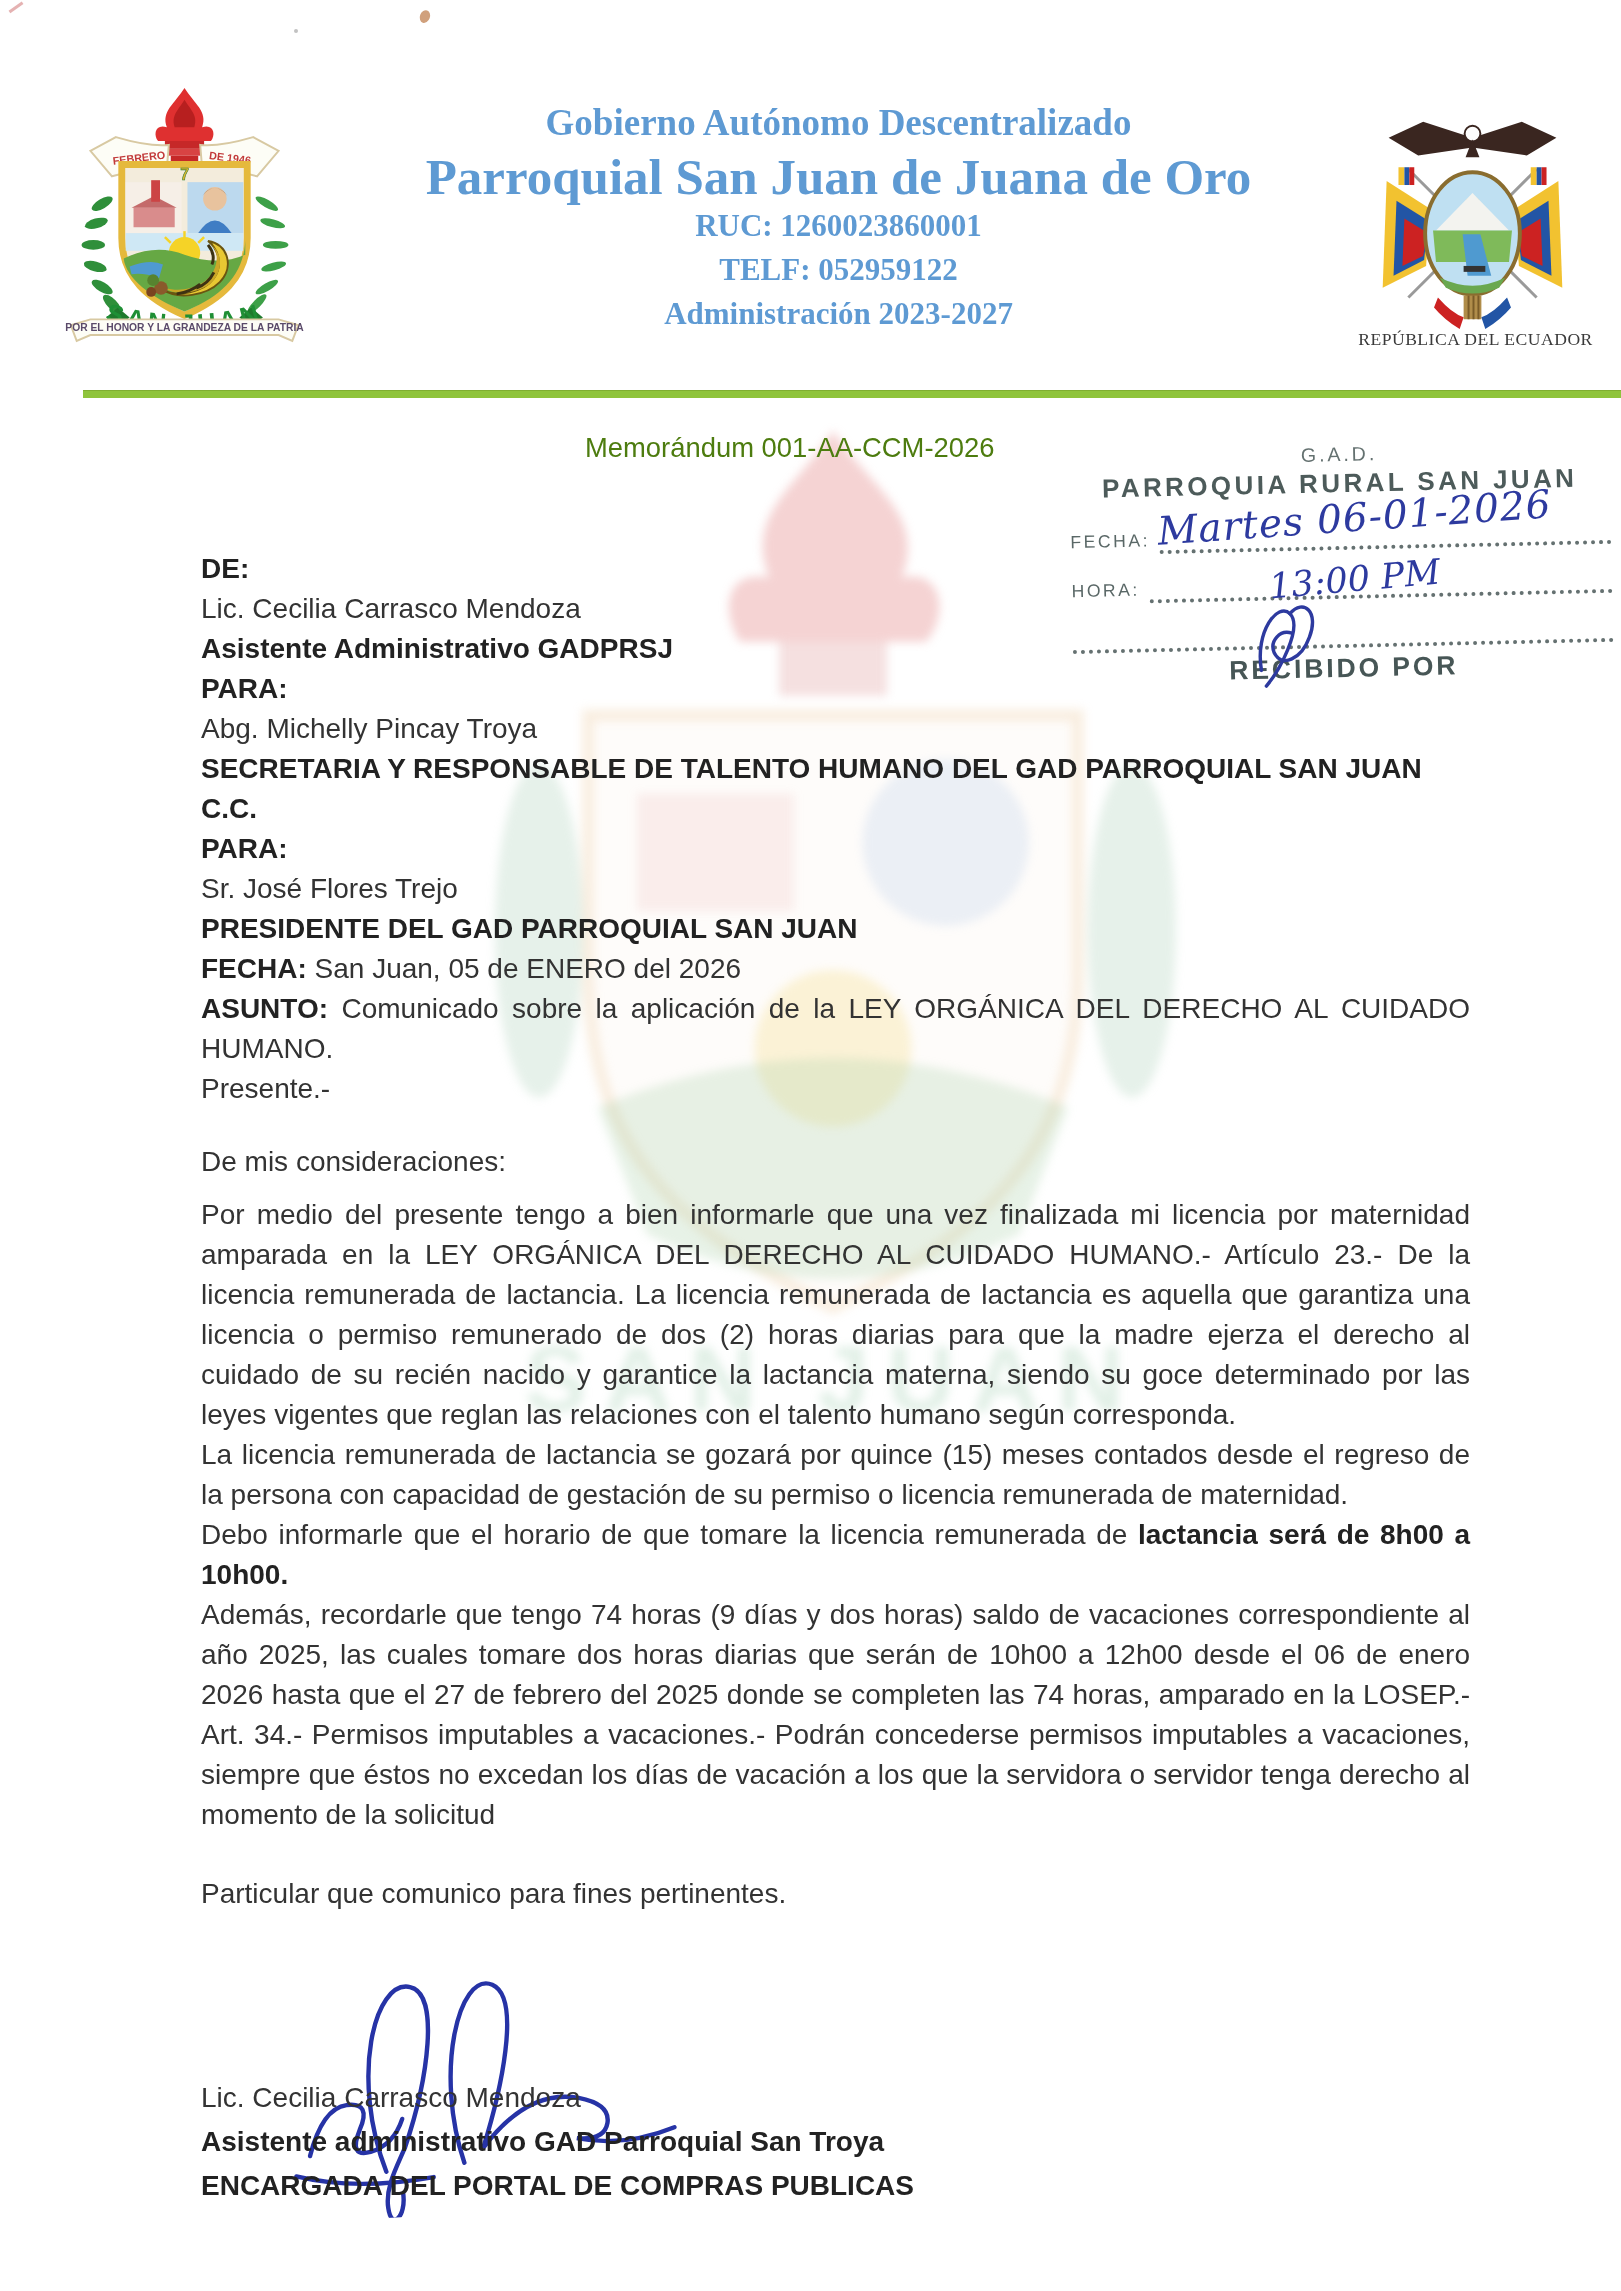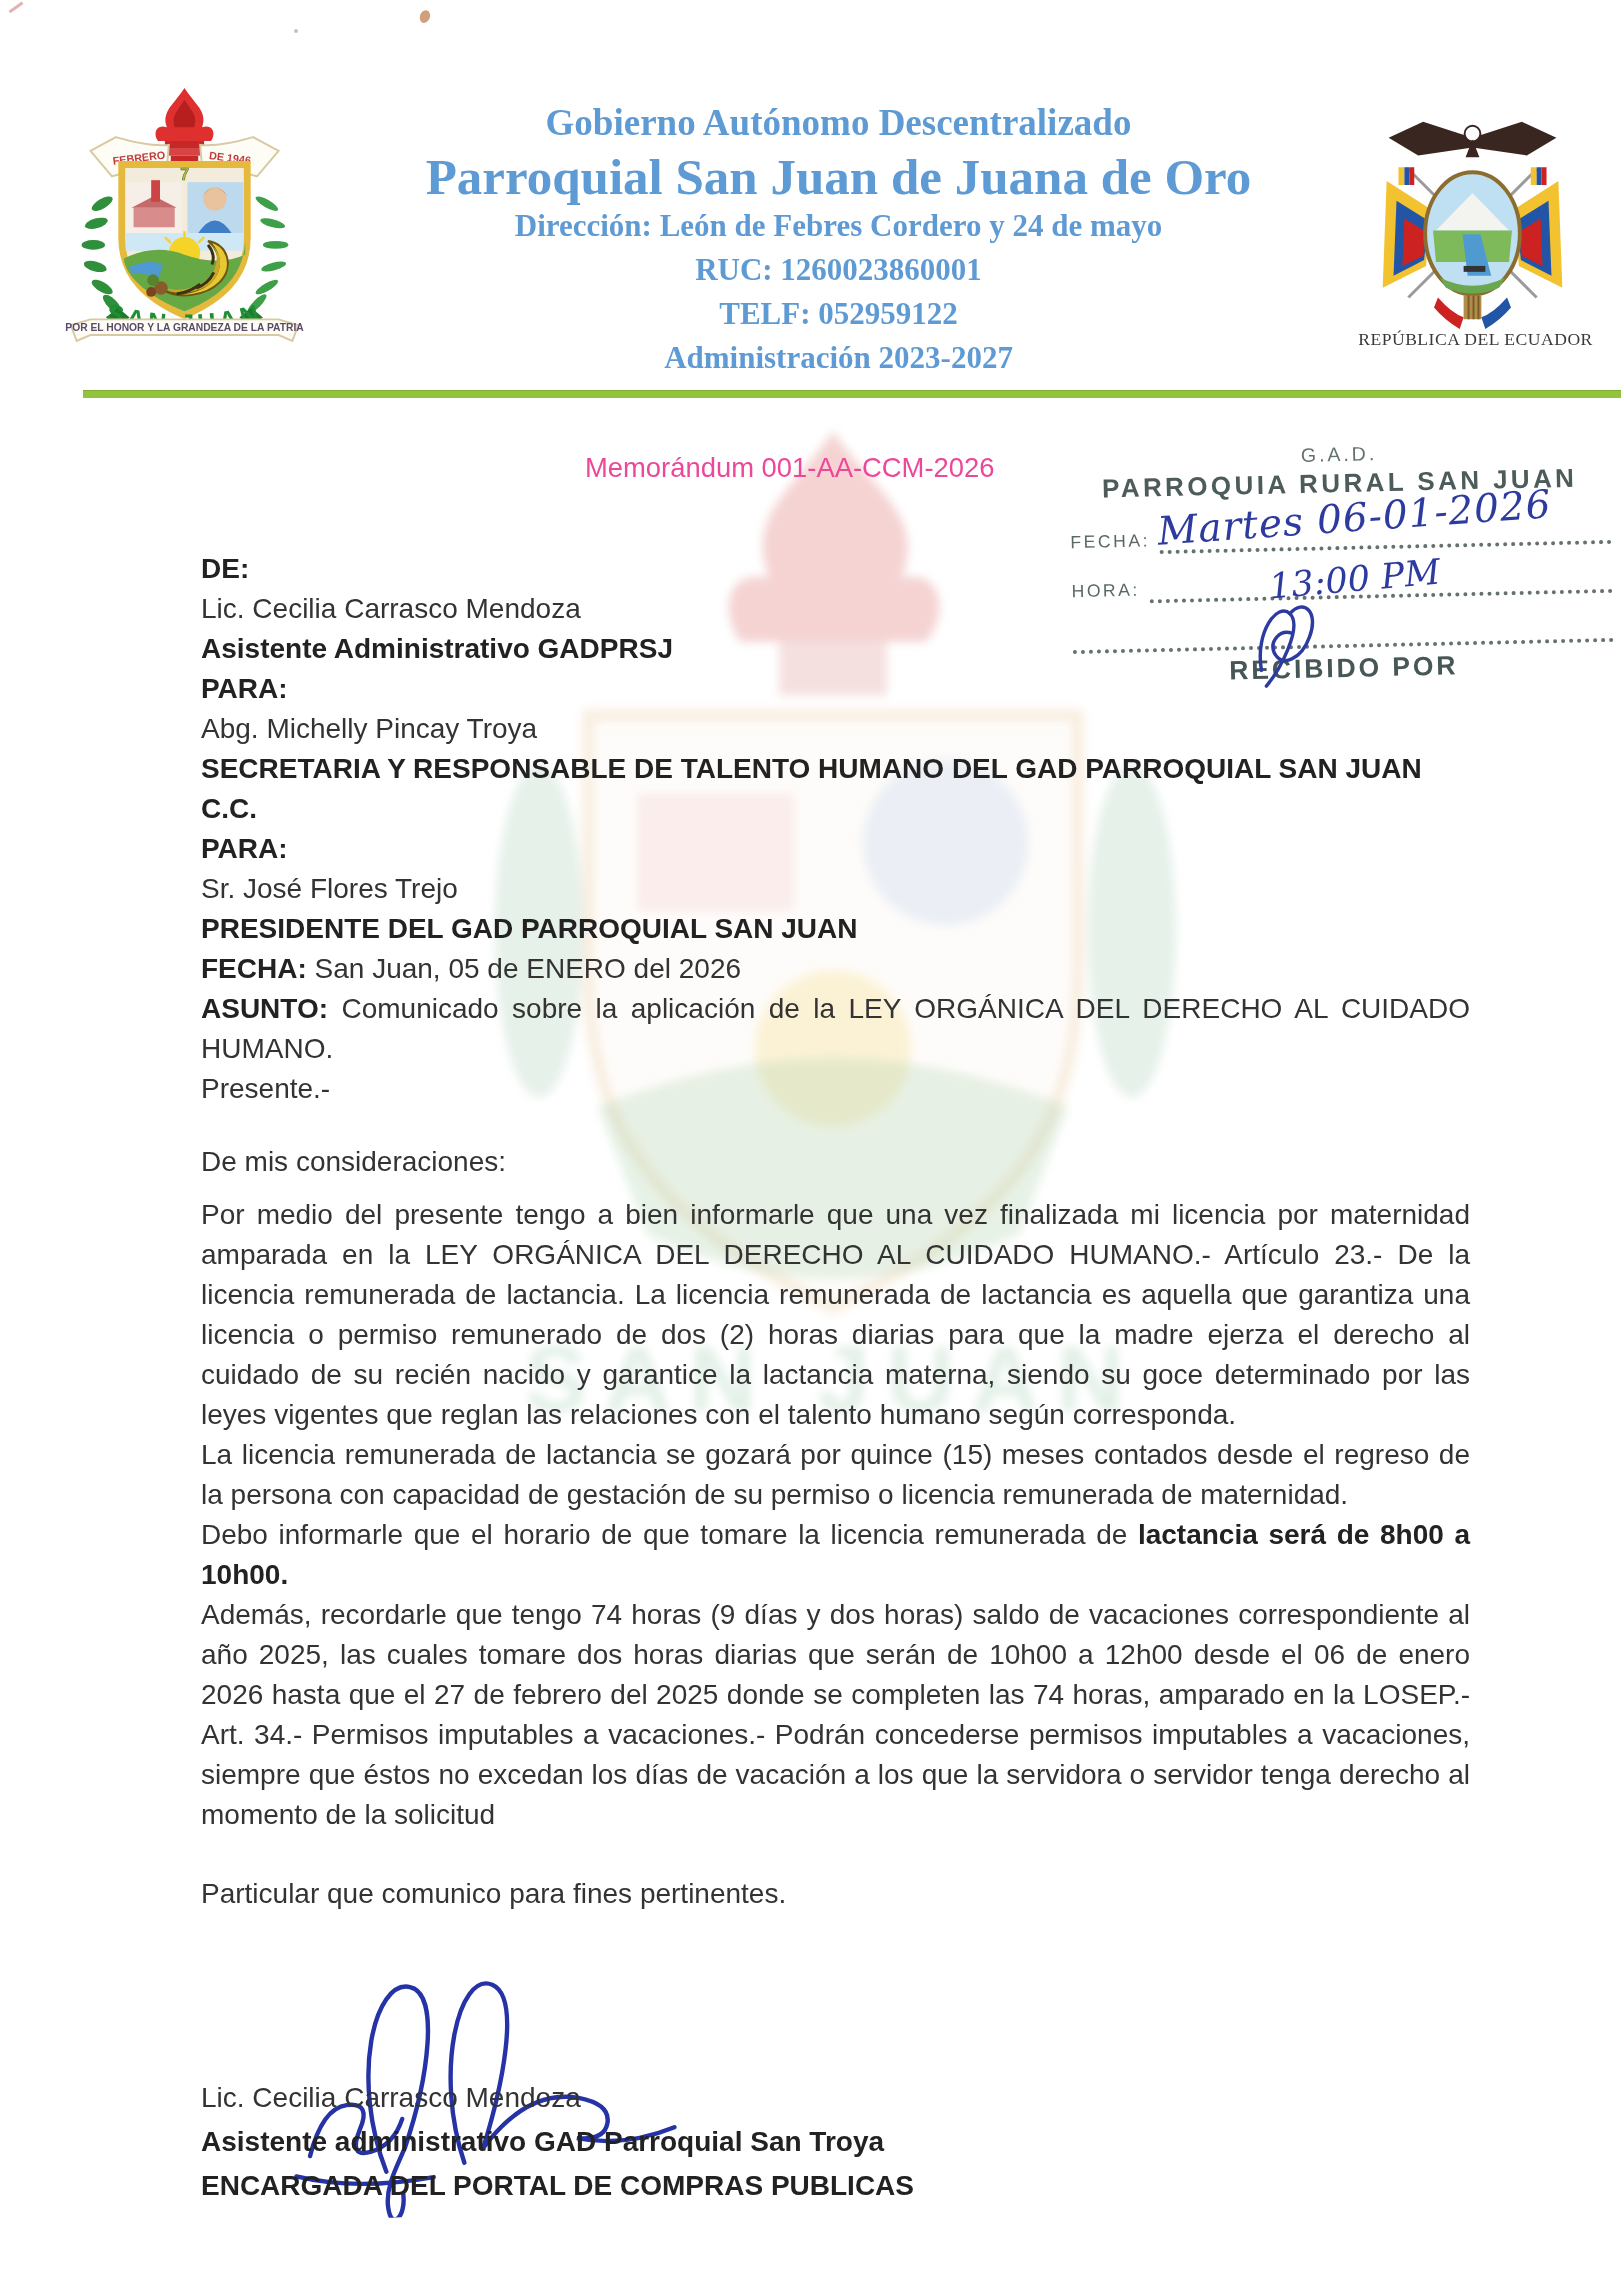--- a/index.html
+++ b/index.html
@@ -18,21 +18,21 @@
   .hl1 { font-size:37px; line-height:57px; }
   .hl2 { font-size:51px; line-height:53px; }
   .hsub { font-size:31px; line-height:44px; }
   .crest-right { position:absolute; left:1377px; top:110px; width:191px; height:227px; }
   .crest-right-caption { position:absolute; left:1353px; top:329px; width:245px;
     text-align:center; font-family:"Liberation Serif", serif; font-size:17.6px;
     letter-spacing:0.5px; color:#3a3a3a; }
   .green-rule { position:absolute; left:83px; top:390px; width:1538px; height:6.9px;
     background:#8fc43c; border-top:1px solid #7fae31; }
   
-  .memo-number { position:absolute; left:585px; top:452px; font-size:27.4px; color:#ec4899; }
+  .memo-number { position:absolute; left:585px; top:432px; font-size:27.4px; color:#4d7c0f; }
   
   .stamp { position:absolute; left:1071px; top:443px; width:541px; color:#3e4e4d;
     transform:rotate(-1.3deg); }
   .st-top { text-align:center; font-size:19.6px; letter-spacing:2.9px; opacity:.8; line-height:23.5px; }
   .st-name { text-align:center; font-size:26px; font-weight:700; letter-spacing:3.4px;
     opacity:.92; line-height:32px; }
   .st-row { display:flex; align-items:flex-end; }
   .st-row.fecha { margin-top:25.5px; }
   .st-row.hora { margin-top:23.5px; }
   .st-label { font-size:17.6px; letter-spacing:2.5px; opacity:.85; padding-right:9.8px; line-height:25.5px; }
@@ -159,21 +159,20 @@
       <textPath xlink:href="#sjArc" href="#sjArc" startOffset="50%" text-anchor="middle">SAN JUAN</textPath>
     </text>
 
     <path d="M10 244 L30 238 L222 238 L242 244 L236 260 L222 254 L30 254 L16 260 Z" fill="#fdfdf6" stroke="#d8c9a2" stroke-width="2"></path>
     <text x="126" y="250" text-anchor="middle" font-size="10.5" font-weight="bold" fill="#5a4a6a">POR EL HONOR Y LA GRANDEZA DE LA PATRIA</text>
   </svg>
 
   <div class="hdr-text">
     <div class="hl1">Gobierno Autónomo Descentralizado</div>
     <div class="hl2">Parroquial San Juan de Juana de Oro</div>
-    <div class="hsub">Dirección: León de Febres Cordero y 24 de mayo</div>
     <div class="hsub">RUC: 1260023860001</div>
     <div class="hsub">TELF: 052959122</div>
     <div class="hsub">Administración 2023-2027</div>
   </div>
 
   <svg class="crest-right" viewBox="0 0 190 230" xmlns="http://www.w3.org/2000/svg">
 
     <line x1="30" y1="60" x2="160" y2="190" stroke="#9a9a9a" stroke-width="3"></line>
     <line x1="160" y1="60" x2="30" y2="190" stroke="#9a9a9a" stroke-width="3"></line>
 

